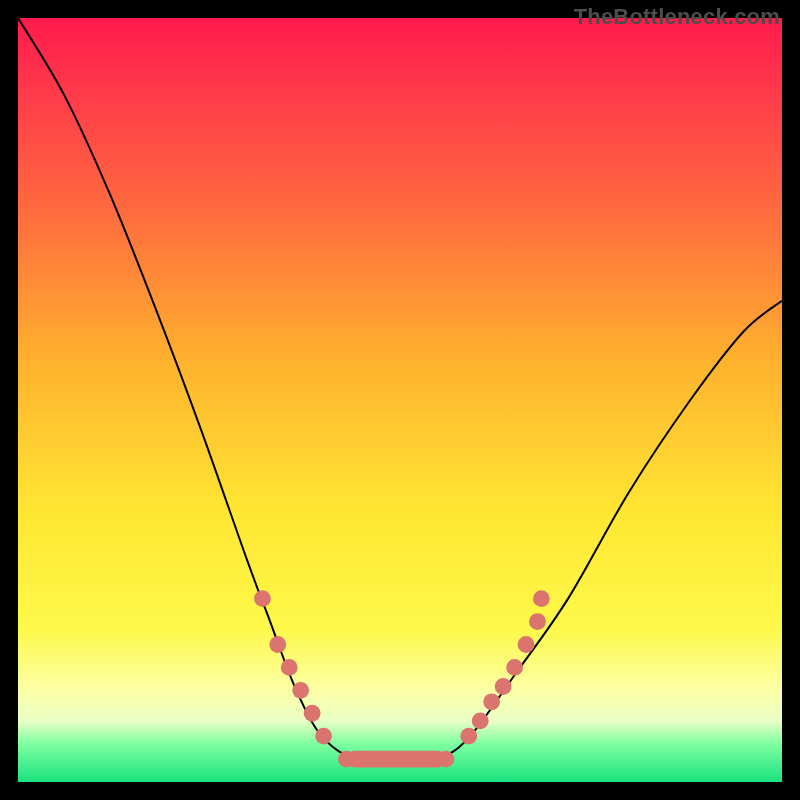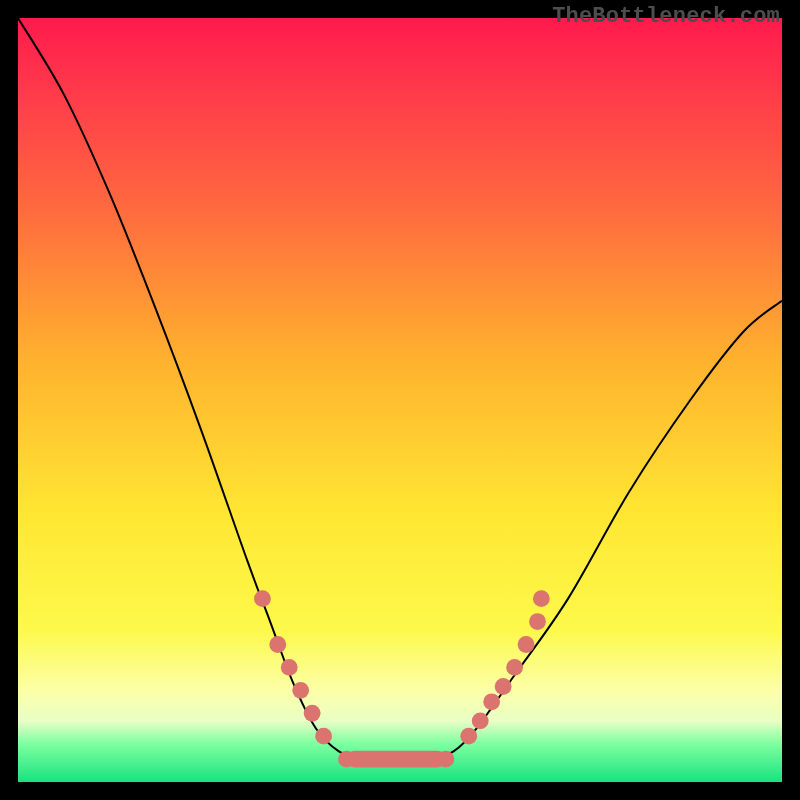--- a/index.html
+++ b/index.html
@@ -46,21 +46,20 @@
   }
   .brand {
     position: absolute;
     top: 4px;
     right: 20px;
     font-size: 22px;
     font-weight: 600;
     color: #4d4d4d;
     letter-spacing: 0.2px;
     z-index: 10;
-    font-family: Liberation Mono, monospace;
   }
   svg.curve {
     position: absolute;
     inset: 0;
     width: 100%;
     height: 100%;
   }
   .curve-line {
     fill: none;
     stroke: #000;

